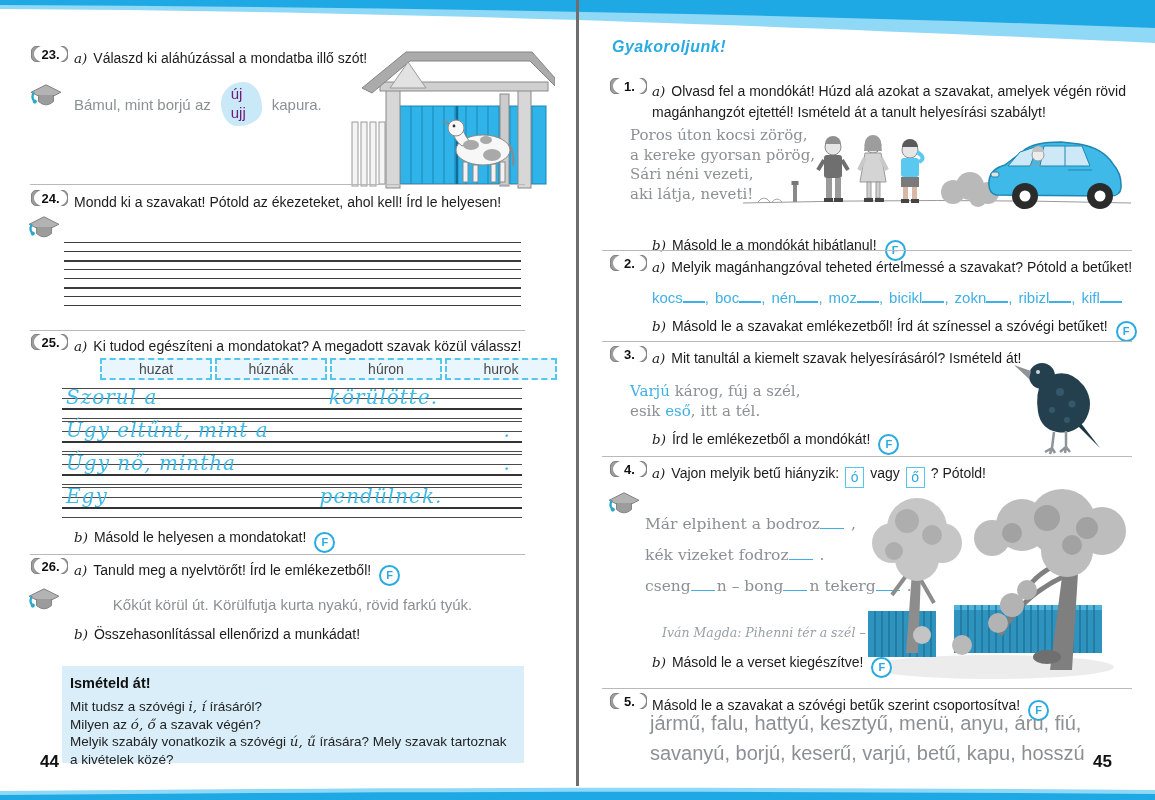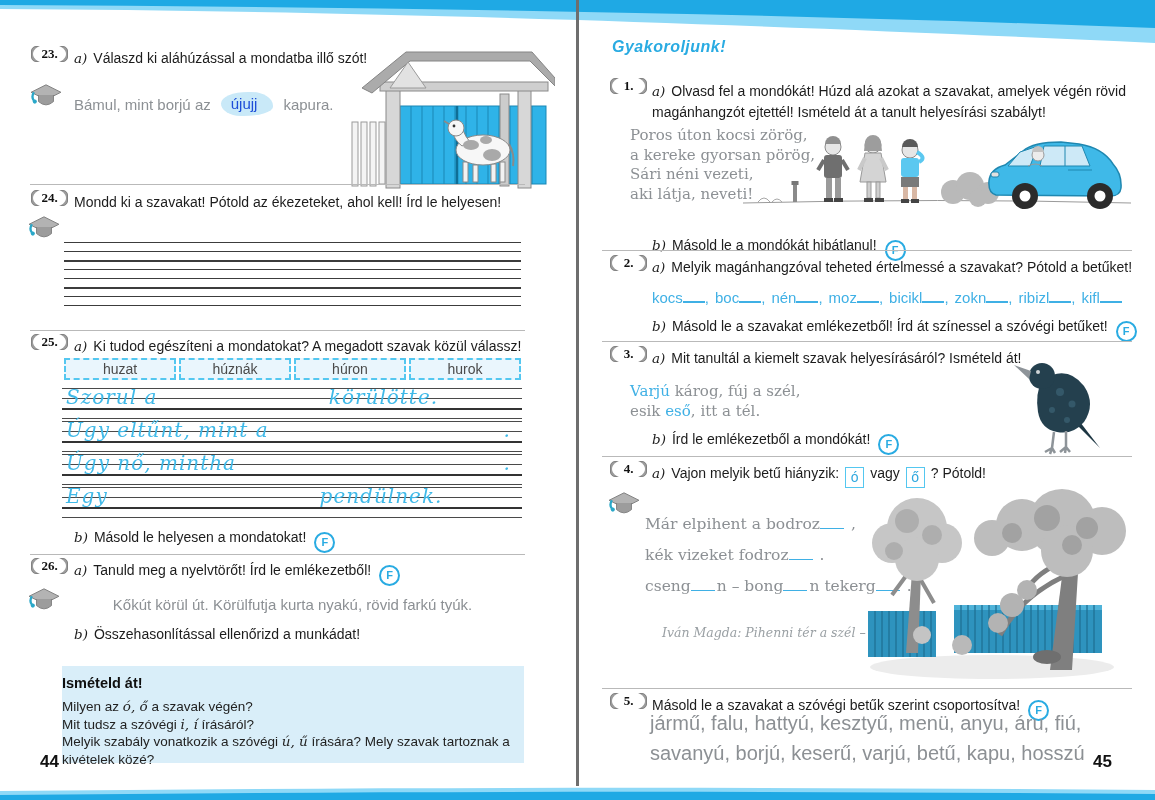--- a/index.html
+++ b/index.html
@@ -6,59 +6,59 @@
   .page{position:relative;width:1155px;height:800px;background:#fff;overflow:hidden;
         font-family:"Liberation Sans",sans-serif;color:#1b1b1b;}
   .abs{position:absolute;}
   svg{display:block;}
 
   
   .divider{position:absolute;left:576px;top:0;width:3px;height:786px;background:#6e6e6e;}
 
   
   .badge{position:absolute;width:37px;height:16px;background:#9c9c9c;border:1px solid #828282;
-         border-radius:5px;display:flex;align-items:center;justify-content:center;box-sizing:border-box;font-family:Liberation Serif, serif;}
+         border-radius:5px;display:flex;align-items:center;justify-content:flex-end;box-sizing:border-box;}
   .badge span{display:flex;align-items:center;justify-content:center;width:33px;height:20px;
          background:#fff;border-radius:50%;font-weight:bold;font-size:13px;color:#111;}
 
   
   .t-line{position:absolute;font-size:14px;color:#1c1c1c;white-space:nowrap;}
   .t-wrap{position:absolute;font-size:14px;color:#1c1c1c;}
   .marker{font-style:italic;font-family:"DejaVu Serif",serif;margin-right:6px;font-size:13.5px;}
   .fbadge{display:inline-flex;align-items:center;justify-content:center;width:17px;height:17px;
           border:2px solid #29ABE2;border-radius:50%;color:#29ABE2;font-weight:bold;font-size:11px;
           background:#fff;vertical-align:-4px;margin-left:8px;}
 
   .graysans{color:#8C9094;}
   .sep{position:absolute;height:1px;background:#b9b9b9;}
 
   
   .sent23{position:absolute;display:flex;align-items:center;font-size:15px;color:#8C9094;}
-  .blob{display:inline-flex;align-items:flex-start;margin:0 10px;
+  .blob{display:inline-flex;flex-direction:column;align-items:flex-start;margin:0 10px;
         padding:3px 16px 3px 10px;background:#C9E9F8;
-        border-radius:55% 45% 60% 40% / 50% 60% 40% 55%;line-height:1.25;color:#1d4ed8;}
+        border-radius:55% 45% 60% 40% / 50% 60% 40% 55%;line-height:1.25;color:#701a75;}
 
   
   .wlines{position:absolute;}
   .wline{position:absolute;left:0;right:0;background:#3c3c3c;}
 
   
-  .optrow{position:absolute;display:flex;justify-content:space-between;}
+  .optrow{position:absolute;display:flex;justify-content:space-between;margin-left:36px;}
   .optbox{width:112px;height:22px;display:flex;align-items:center;justify-content:center;
           background:#EAF6FD;border:2px dashed #54C7F0;font-size:14px;color:#4a4a4a;box-sizing:border-box;}
 
   
   .hwrow{position:absolute;height:32px;}
   .hwline{position:absolute;left:0;right:0;height:1px;background:#4a4a4a;}
   .hwline.base{height:2px;background:#333;}
   .hwtext{position:absolute;top:-3px;font-family:"DejaVu Serif",serif;font-style:italic;
           font-size:20px;color:#3FB9E8;letter-spacing:1px;white-space:nowrap;}
 
   
-  .review{position:absolute;background:#D9EEF9;padding:9px 0;box-sizing:border-box;}
+  .review{position:absolute;background:#D9EEF9;padding:9px 8px;box-sizing:border-box;}
   .review h4{margin:0 0 7px 0;font-size:14.5px;color:#0f0f0f;}
   .review div{font-size:13.5px;color:#222;line-height:1.3;}
   .it{font-style:italic;font-family:"DejaVu Serif",serif;}
 
   .pagenum{position:absolute;font-size:17px;font-weight:bold;color:#111;}
   .heading{position:absolute;color:#29ABE2;font-weight:bold;font-style:italic;font-size:16px;letter-spacing:.5px;}
 
   
   .bluerow{position:absolute;display:flex;flex-wrap:wrap;font-size:15px;color:#3FB0E5;column-gap:6px;}
   .blank{display:inline-block;width:22px;border-bottom:2px solid #3FB0E5;height:12px;}
@@ -248,22 +248,22 @@
   </svg>
   <div class="abs graysans" style="left:64px;top:596px;width:457px;text-align:center;font-size:15px">
     <span>Kőkút körül út. Körülfutja kurta nyakú, rövid farkú tyúk.</span>
   </div>
   <div class="t-line" style="left:74px;top:626px">
     <span class="marker">b)</span><span>Összehasonlítással ellenőrizd a munkádat!</span>
   </div>
 
   <div class="review" style="left:62px;top:666px;width:462px;height:97px">
     <h4>Ismételd át!</h4>
+    <div><span>Mit tudsz a szóvégi </span><span class="it">i, í</span><span> írásáról?</span></div>
     <div><span>Milyen az </span><span class="it">ó, ő</span><span> a szavak végén?</span></div>
-    <div><span>Mit tudsz a szóvégi </span><span class="it">i, í</span><span> írásáról?</span></div>
     <div><span>Melyik szabály vonatkozik a szóvégi </span><span class="it">ú, ű</span><span> írására? Mely szavak tartoznak a kivételek közé?</span></div>
   </div>
 
   <div class="pagenum" style="left:40px;top:752px">44</div>
 
   <div class="heading" style="left:612px;top:38px">Gyakoroljunk!</div>
 
   <div class="badge" style="left:610px;top:78px">
     <span>1.</span>
   </div>
@@ -458,20 +458,23 @@
     <g fill="#b3b3b3">
       <circle cx="150" cy="122" r="12"></circle>
         <circle cx="136" cy="140" r="10"></circle>
         <circle cx="165" cy="107" r="10"></circle>
     </g>
     <circle cx="100" cy="162" r="10" fill="#b9b9b9"></circle>
     <circle cx="60" cy="152" r="9" fill="#c4c4c4"></circle>
     <ellipse cx="185" cy="174" rx="14" ry="7" fill="#6f6f6f"></ellipse>
   </svg>
 
+  <div class="t-line" style="left:652px;top:654px">
+    <span class="marker">b)</span><span>Másold le a verset kiegészítve!</span><span class="fbadge">F</span>
+  </div>
 
   <div class="sep" style="left:602px;top:688px;width:530px"></div>
 
   <div class="badge" style="left:610px;top:693px">
     <span>5.</span>
   </div>
   <div class="t-line" style="left:652px;top:697px">
     <span>Másold le a szavakat a szóvégi betűk szerint csoportosítva!</span><span class="fbadge">F</span>
   </div>
   <div class="abs graysans" style="left:650px;top:708px;width:484px;font-size:20px;line-height:1.5">

